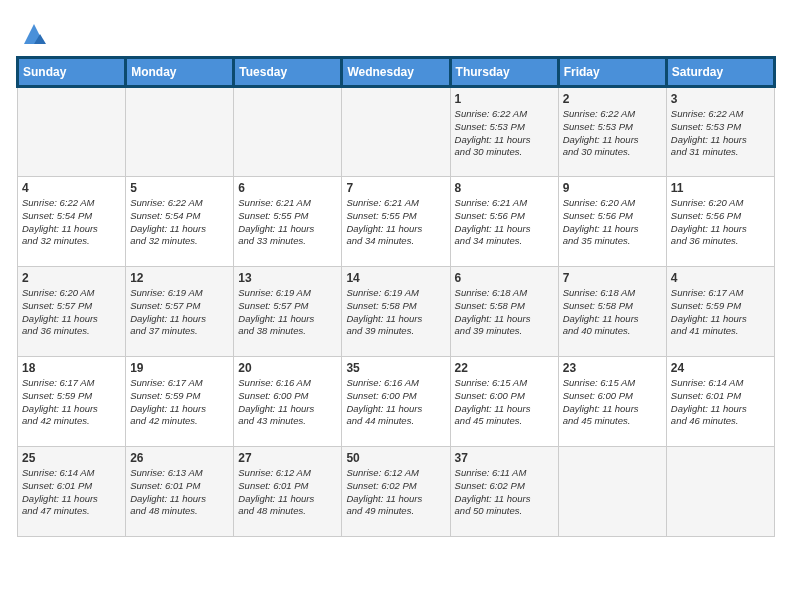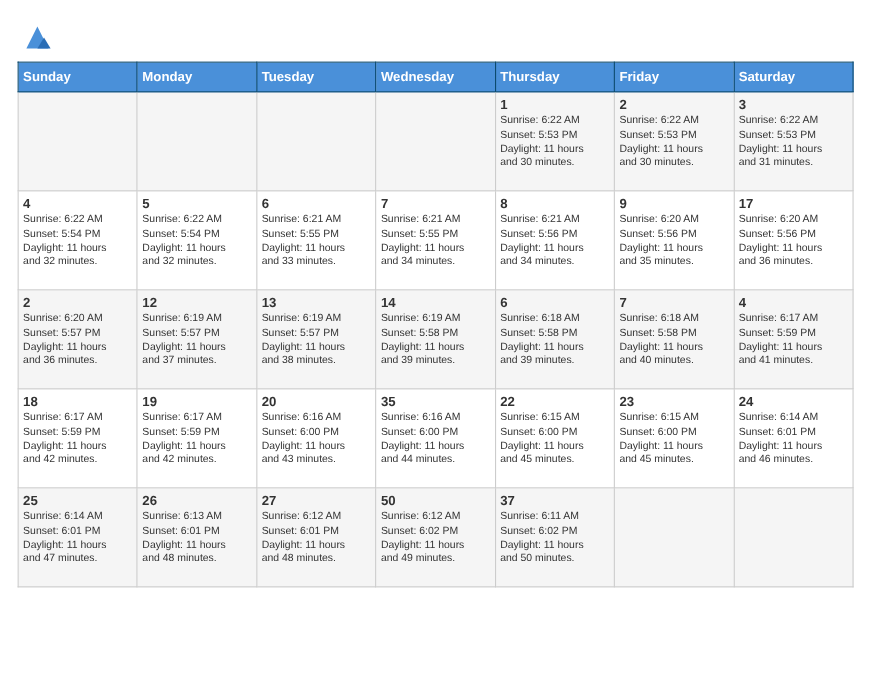--- a/index.html
+++ b/index.html
@@ -58,21 +58,21 @@
       border-collapse: collapse;
       table-layout: fixed;
     }
     thead th {
       background-color: #4a90d9;
       color: #fff;
       font-size: 12px;
       font-weight: bold;
       padding: 6px 4px;
       text-align: left;
-      border: 1px solid #0c4a6e;
+      border: 3px solid #0c4a6e;
     }
     tbody td {
       border: 1px solid #ccc;
       vertical-align: top;
       padding: 4px;
       font-size: 10px;
       color: #333;
       height: 90px;
     }
     tbody tr:nth-child(odd) td {
@@ -83,20 +83,21 @@
     }
     .day-num {
       font-weight: bold;
       font-size: 12px;
       display: block;
       margin-bottom: 2px;
     }
     .cell-content {
       font-size: 9.5px;
       line-height: 1.35;
+      font-style: italic;
     }
   </style>
 </head>
 <body>
 
 <div class="header-area">
   <div class="logo">
     <div class="logo-text">
       <span class="logo-general"></span>
       <span class="logo-blue"></span>
@@ -189,21 +190,21 @@
 and 34 minutes.</div>
         </td>
         <td>
           <span class="day-num">9</span>
           <div class="cell-content" style="white-space: pre-wrap;">Sunrise: 6:20 AM
 Sunset: 5:56 PM
 Daylight: 11 hours
 and 35 minutes.</div>
         </td>
         <td>
-          <span class="day-num">17</span>
+          <span class="day-num">11</span>
           <div class="cell-content" style="white-space: pre-wrap;">Sunrise: 6:20 AM
 Sunset: 5:56 PM
 Daylight: 11 hours
 and 36 minutes.</div>
         </td>
       </tr>
       <tr>
         <td>
           <span class="day-num">2</span>
           <div class="cell-content" style="white-space: pre-wrap;">Sunrise: 6:20 AM

